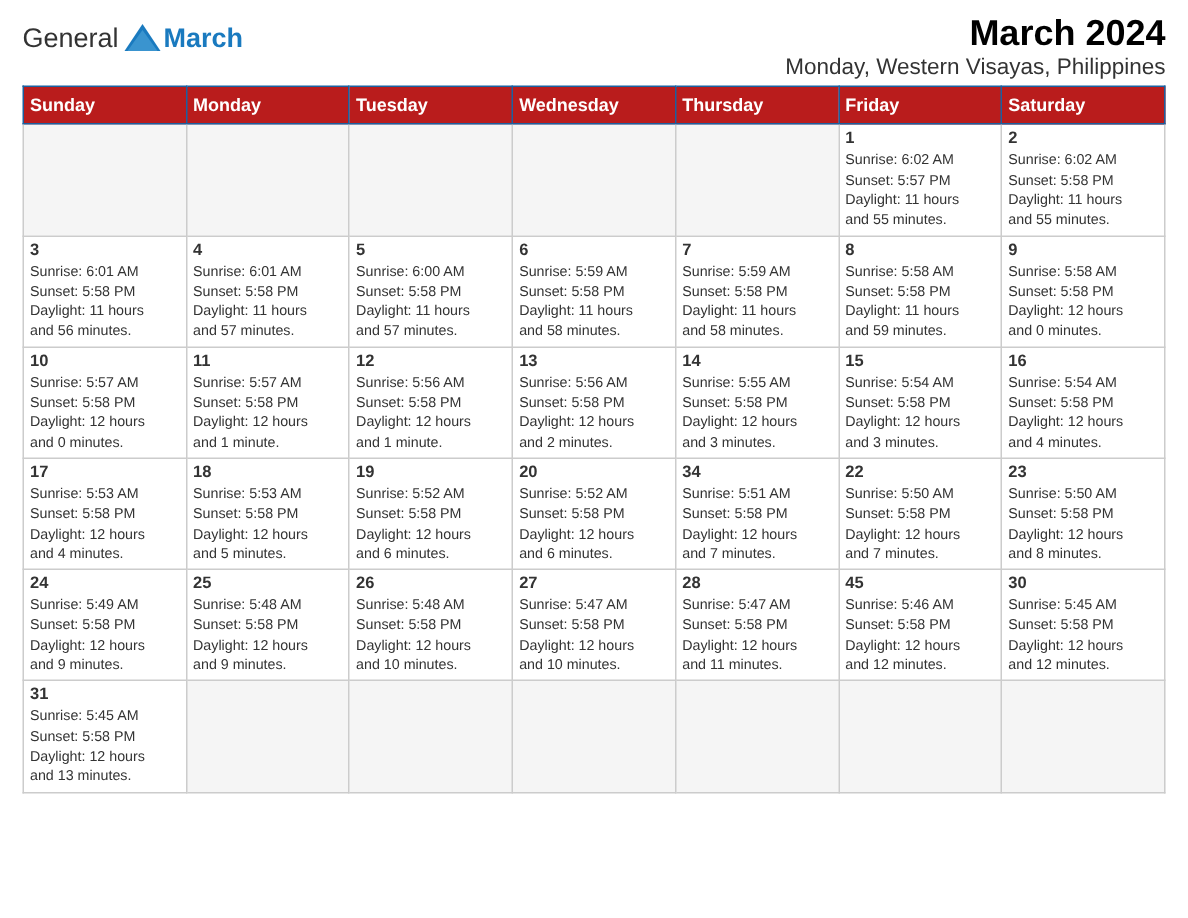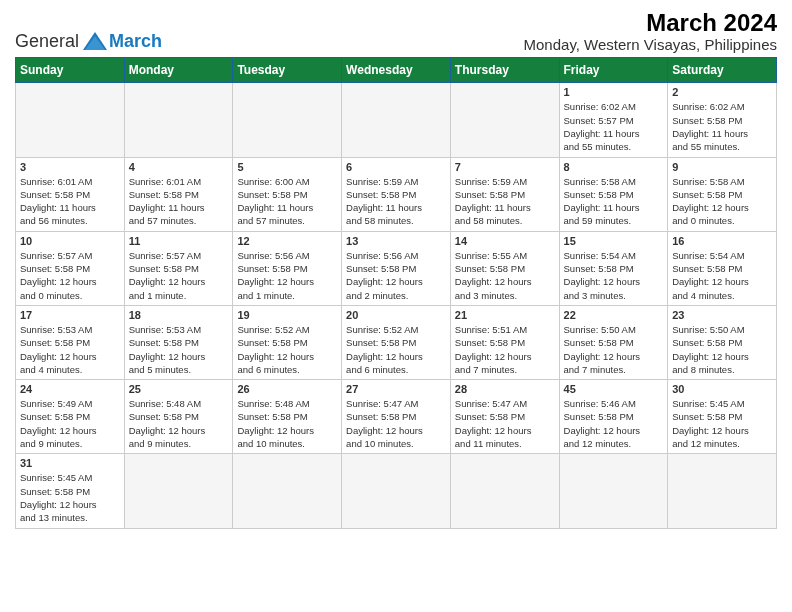--- a/index.html
+++ b/index.html
@@ -12,21 +12,21 @@
     }
     .header-section {
       display: flex;
       justify-content: space-between;
       align-items: flex-start;
       margin-bottom: 4px;
     }
     .logo {
       display: flex;
       align-items: center;
-      margin-top: 20px;
+      margin-top: 4px;
     }
     .logo-text-general {
       font-size: 18px;
       font-weight: normal;
       color: #333;
     }
     .logo-text-blue {
       font-size: 18px;
       font-weight: bold;
       color: #1a7abf;
@@ -48,21 +48,21 @@
     .location-title {
       font-size: 15px;
       color: #333;
     }
     .calendar {
       width: 100%;
       border-collapse: collapse;
       border: 1px solid #ccc;
     }
     .calendar th {
-      background-color: #15803d;
+      background-color: #b91c1c;
       color: #fff;
       font-size: 12px;
       font-weight: bold;
       padding: 5px 4px;
       text-align: left;
       border: 1px solid #1a60a0;
     }
     .calendar td {
       width: 14.28%;
       vertical-align: top;
@@ -209,21 +209,21 @@
         </td>
         <td>
           <span class="day-number">19</span>
           <div class="day-info">Sunrise: 5:52 AM<br>Sunset: 5:58 PM<br>Daylight: 12 hours<br>and 6 minutes.</div>
         </td>
         <td>
           <span class="day-number">20</span>
           <div class="day-info">Sunrise: 5:52 AM<br>Sunset: 5:58 PM<br>Daylight: 12 hours<br>and 6 minutes.</div>
         </td>
         <td>
-          <span class="day-number">21</span>
+          <span class="day-number">34</span>
           <div class="day-info">Sunrise: 5:51 AM<br>Sunset: 5:58 PM<br>Daylight: 12 hours<br>and 7 minutes.</div>
         </td>
         <td>
           <span class="day-number">22</span>
           <div class="day-info">Sunrise: 5:50 AM<br>Sunset: 5:58 PM<br>Daylight: 12 hours<br>and 7 minutes.</div>
         </td>
         <td>
           <span class="day-number">23</span>
           <div class="day-info">Sunrise: 5:50 AM<br>Sunset: 5:58 PM<br>Daylight: 12 hours<br>and 8 minutes.</div>
         </td>

